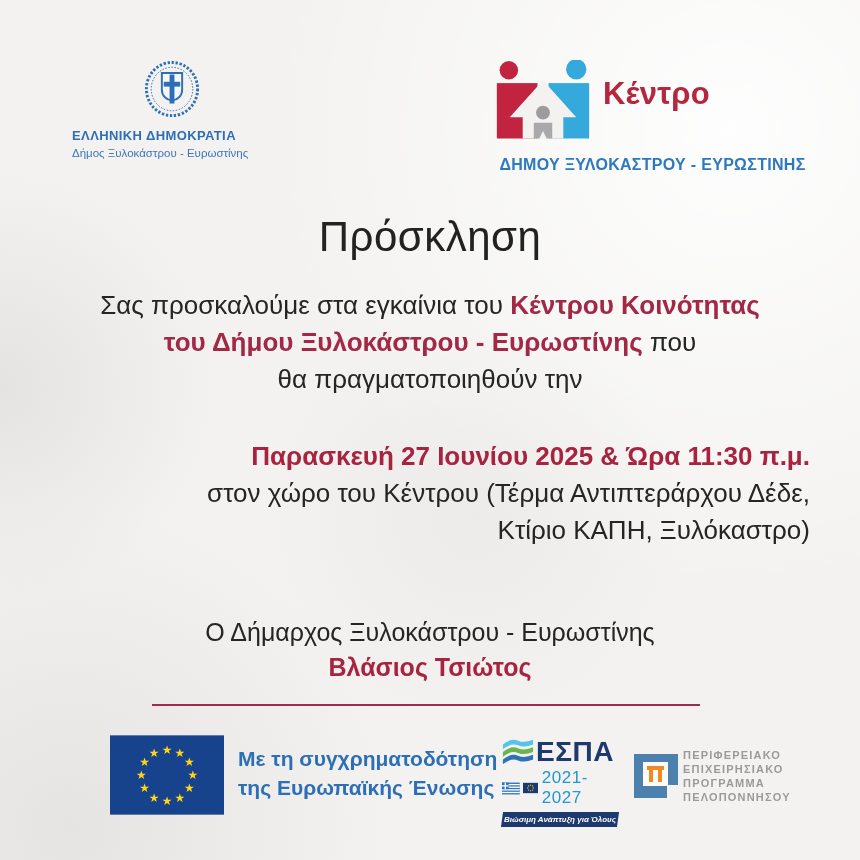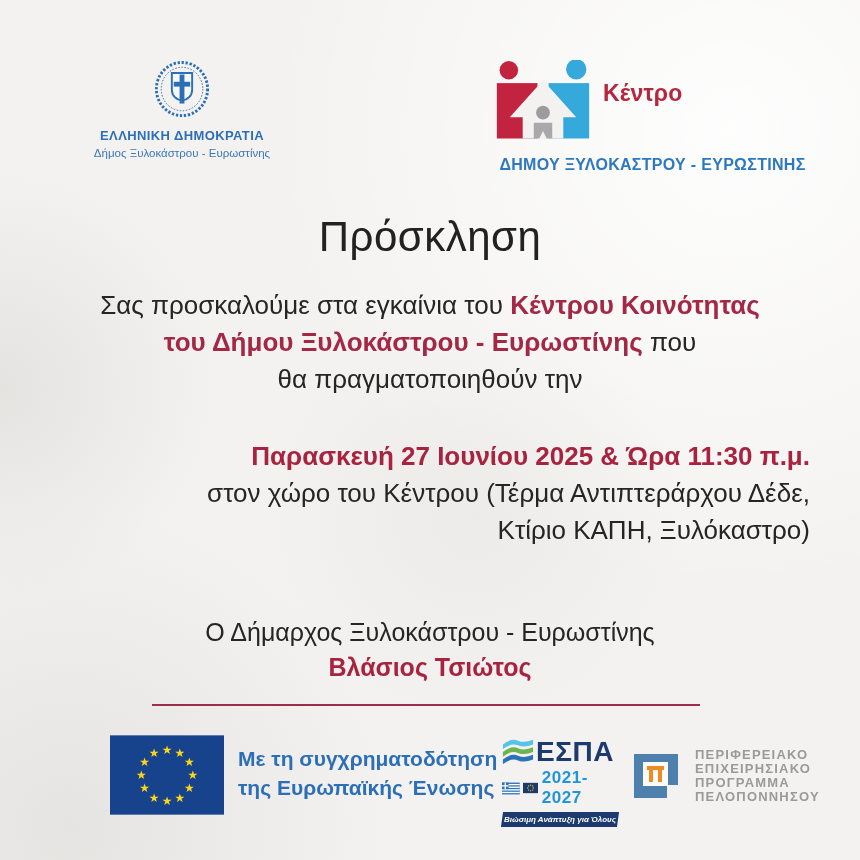--- a/index.html
+++ b/index.html
@@ -9,29 +9,29 @@
     background:
       radial-gradient(circle at 0% 45%, rgba(215,215,212,.55) 0, rgba(215,215,212,0) 22%),
       radial-gradient(circle at 8% 96%, rgba(214,214,211,.5) 0, rgba(214,214,211,0) 28%),
       radial-gradient(circle at 55% 60%, rgba(222,222,219,.35) 0, rgba(222,222,219,0) 30%),
       radial-gradient(circle at 85% 15%, rgba(255,255,255,.9) 0, rgba(255,255,255,0) 45%),
       #f3f2f0;
   }
   .abs{position:absolute;}
 
   
-  .hellenic{left:82px;top:60px;width:200px;text-align:center;color:#2d6fb7;}
+  .hellenic{left:72px;top:60px;width:200px;text-align:left;color:#2d6fb7;}
   .hellenic .emblem{display:block;margin:0 auto 8px auto;}
   .hellenic .t1{font-size:13px;font-weight:bold;letter-spacing:.4px;}
   .hellenic .t2{font-size:11.5px;margin-top:4px;color:#3a77b8;}
 
   
   .clogo{left:495px;top:60px;width:315px;}
   .clogo .row{display:flex;align-items:flex-start;}
-  .clogo .ttl{margin-left:12px;margin-top:18px;font-weight:bold;font-size:23px;line-height:31px;color:#b5273f;letter-spacing:.2px;text-align:center;}
+  .clogo .ttl{margin-left:12px;margin-top:18px;font-weight:bold;font-size:31px;line-height:31px;color:#b5273f;letter-spacing:.2px;text-align:center;}
   .clogo .sub{margin-top:11px;text-align:center;font-weight:bold;font-size:16px;color:#2d79c0;letter-spacing:.3px;white-space:nowrap;}
 
   
   .title{left:0;top:213px;width:860px;text-align:center;font-size:42px;color:#222220;letter-spacing:.5px;}
   .para{left:50px;top:287px;width:760px;text-align:center;font-size:26px;line-height:37px;color:#252523;}
   .para .red{color:#a32845;font-weight:bold;}
   .when{left:50px;top:438px;width:760px;text-align:right;font-size:26px;line-height:37px;}
   .when .date{color:#a8233f;font-weight:bold;}
   .when .loc{color:#252523;}
   .sig{left:50px;top:615px;width:760px;text-align:center;font-size:25px;line-height:35px;}
@@ -39,25 +39,25 @@
   .sig .name{color:#a8233f;font-weight:bold;}
   .divider{left:152px;top:704px;width:548px;height:2px;background:#9e2c4c;}
 
   
   .euflag{left:110px;top:735px;}
   .eutext{left:238px;top:744px;width:270px;font-size:21px;line-height:29px;font-weight:bold;color:#2d6fb7;}
   .espa{left:502px;top:736px;width:116px;}
   .espa .toprow{display:flex;align-items:flex-end;}
   .espa .name{font-weight:bold;font-size:28px;line-height:28px;color:#1d3a6e;margin-left:2px;letter-spacing:.5px;}
   .espa .midrow{display:flex;align-items:center;margin-top:2px;}
-  .espa .years{font-weight:bold;font-size:17px;color:#2196d6;margin-left:4px;letter-spacing:.5px;}
+  .espa .years{font-weight:normal;font-size:17px;color:#2196d6;margin-left:4px;letter-spacing:.5px;}
   .espa .banner{margin-top:4px;background:#1d3a6e;transform:skewX(-8deg);padding:3px 2px;text-align:center;}
   .espa .banner span{display:block;transform:skewX(8deg);color:#fff;font-size:8px;font-style:italic;font-weight:bold;white-space:nowrap;}
   .pep{left:633px;top:748px;display:flex;align-items:center;}
-  .pep .lines{margin-left:16px;font-size:13px;line-height:14px;letter-spacing:1.2px;color:#9a9a9a;font-weight:bold;}
+  .pep .lines{margin-left:4px;font-size:11px;line-height:14px;letter-spacing:1.2px;color:#9a9a9a;font-weight:bold;}
 </style>
 </head>
 <body>
 
 <div class="page">
 
   <div class="abs hellenic">
     <svg class="emblem" width="58" height="60" viewBox="0 0 60 62">
       <ellipse cx="30" cy="30" rx="26.5" ry="27.5" fill="none" stroke="#2d6fb7" stroke-width="3" stroke-dasharray="2.4 1.8"></ellipse>
       <ellipse cx="30" cy="30" rx="21.5" ry="22.5" fill="none" stroke="#2d6fb7" stroke-width="1" stroke-dasharray="1.6 1.6"></ellipse>

